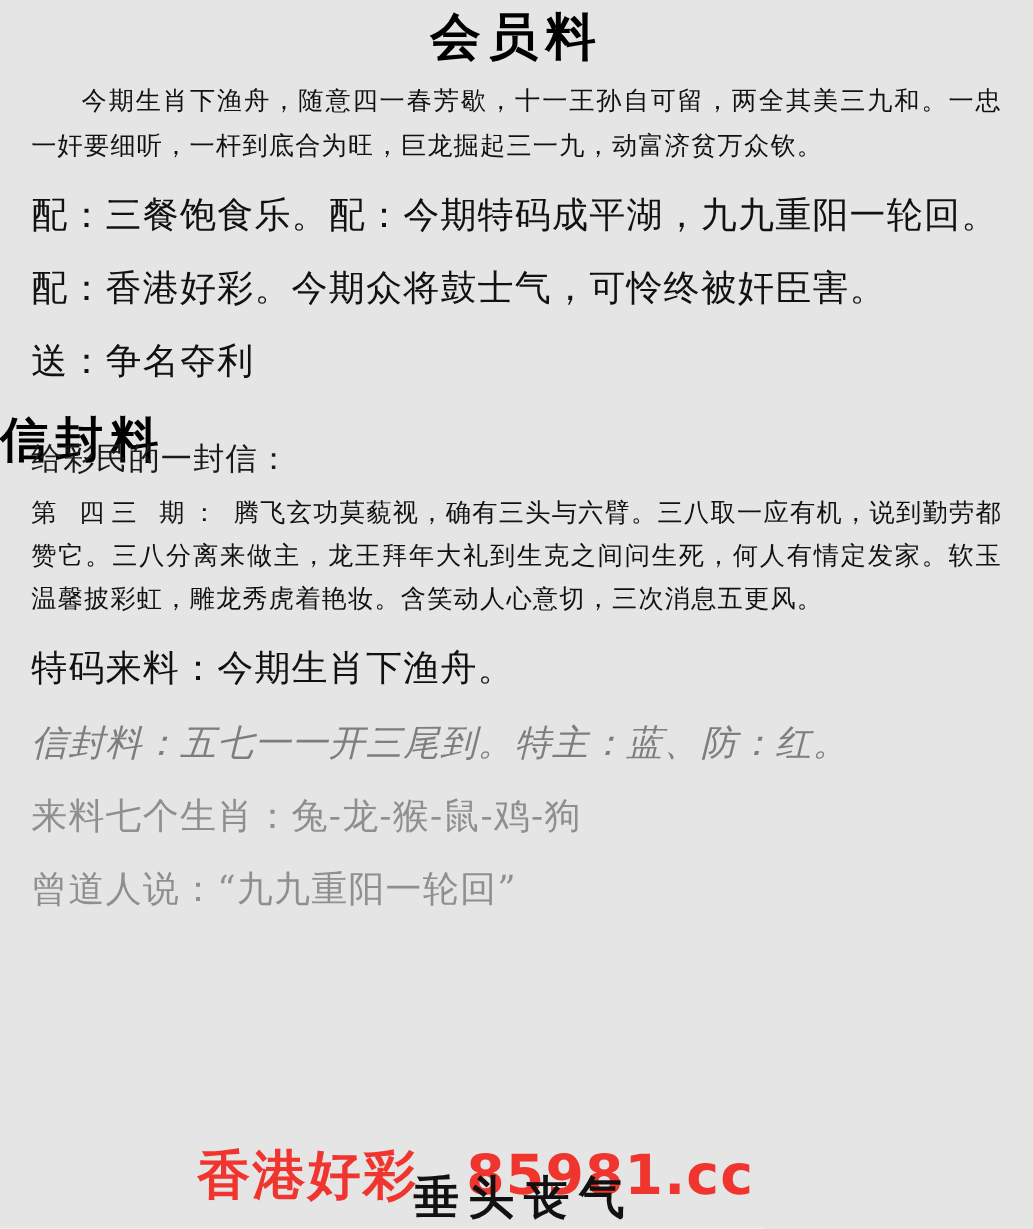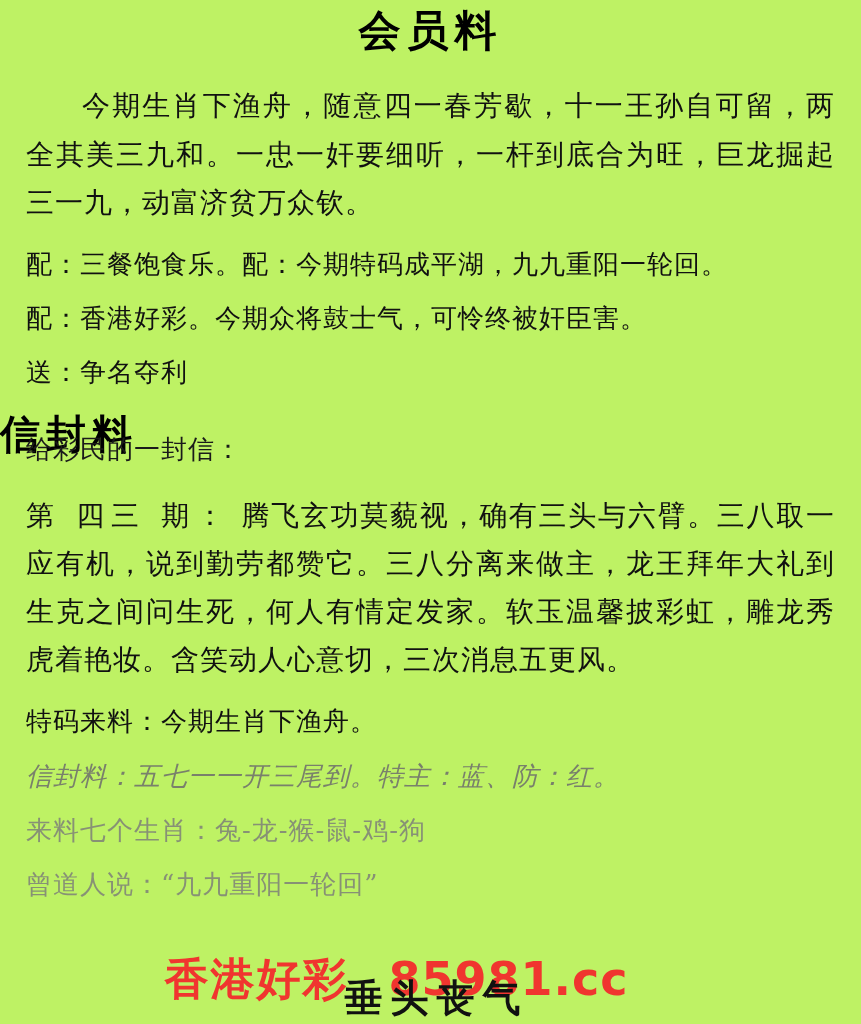--- a/index.html
+++ b/index.html
@@ -12,21 +12,21 @@
     height: 1024px;
     position: relative;
     overflow: hidden;
     font-family: "DejaVu Serif", serif;
     color: #1a1a1a;
   }
   .page {
     position: relative;
     width: 861px;
     height: 1024px;
-    background: #bef264;
+    background: #e5e5e5;
   }
   .title {
     text-align: center;
     font-family: "DejaVu Serif", serif;
     font-weight: bold;
     font-size: 42px;
     letter-spacing: 6px;
     color: #000;
     margin: 0;
     padding: 6px 0 2px 0;
@@ -36,32 +36,32 @@
     text-align: center;
     font-family: "DejaVu Serif", serif;
     font-weight: bold;
     font-size: 40px;
     letter-spacing: 6px;
     color: #000;
     margin: 0;
     line-height: 1.2;
   }
   .para {
-    font-size: 28px;
+    font-size: 21px;
     line-height: 1.72;
-    margin: 16px 26px 0 26px;
+    margin: 0 26px 0 26px;
     color: #111;
     letter-spacing: 1px;
     text-align: justify;
   }
   .indent {
     text-indent: 2em;
   }
   .line {
-    font-size: 26px;
+    font-size: 30px;
     line-height: 1.78;
     margin: 0 26px;
     color: #111;
     letter-spacing: 1px;
   }
   .line.faded {
     color: #6d6d6d;
     opacity: .85;
     font-style: italic;
   }

